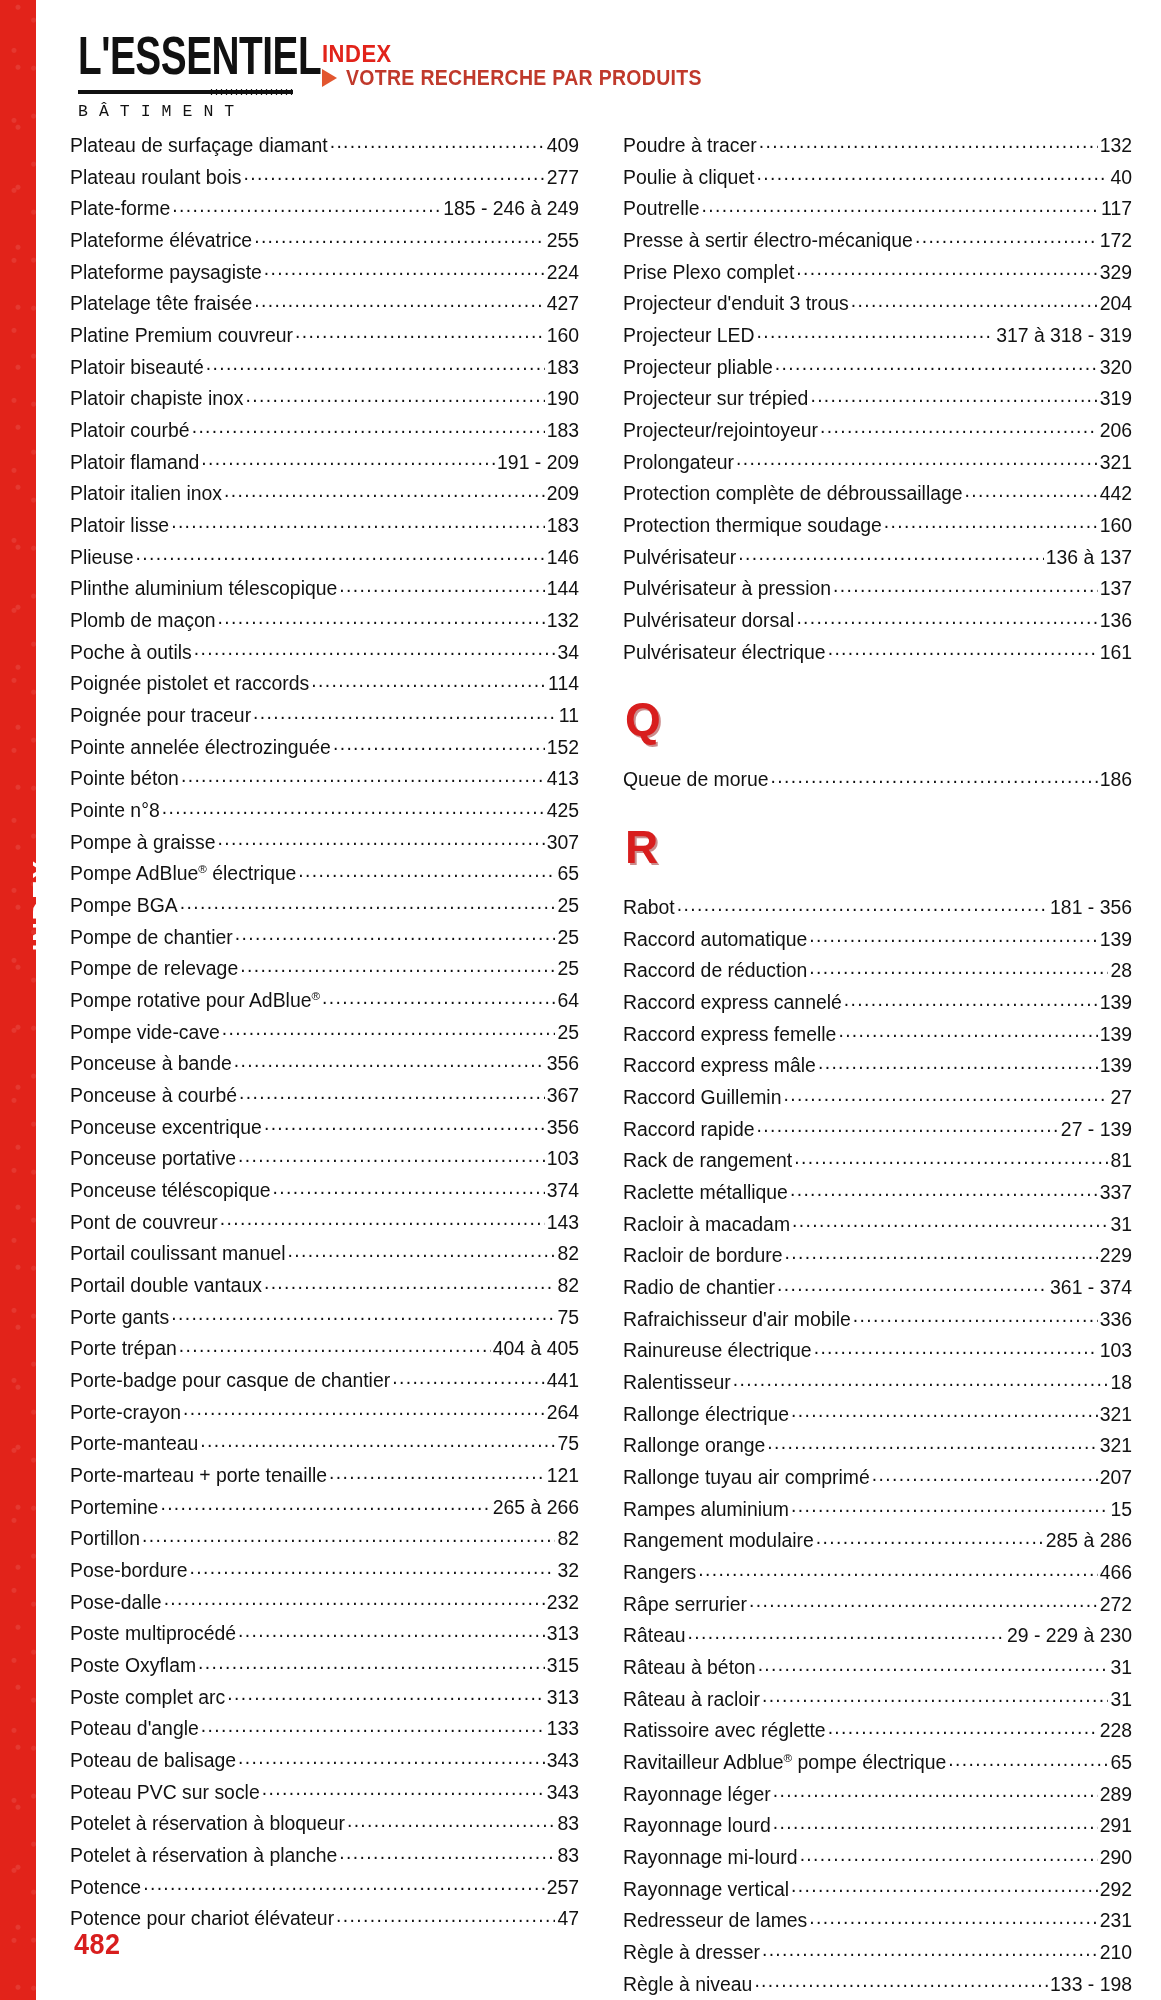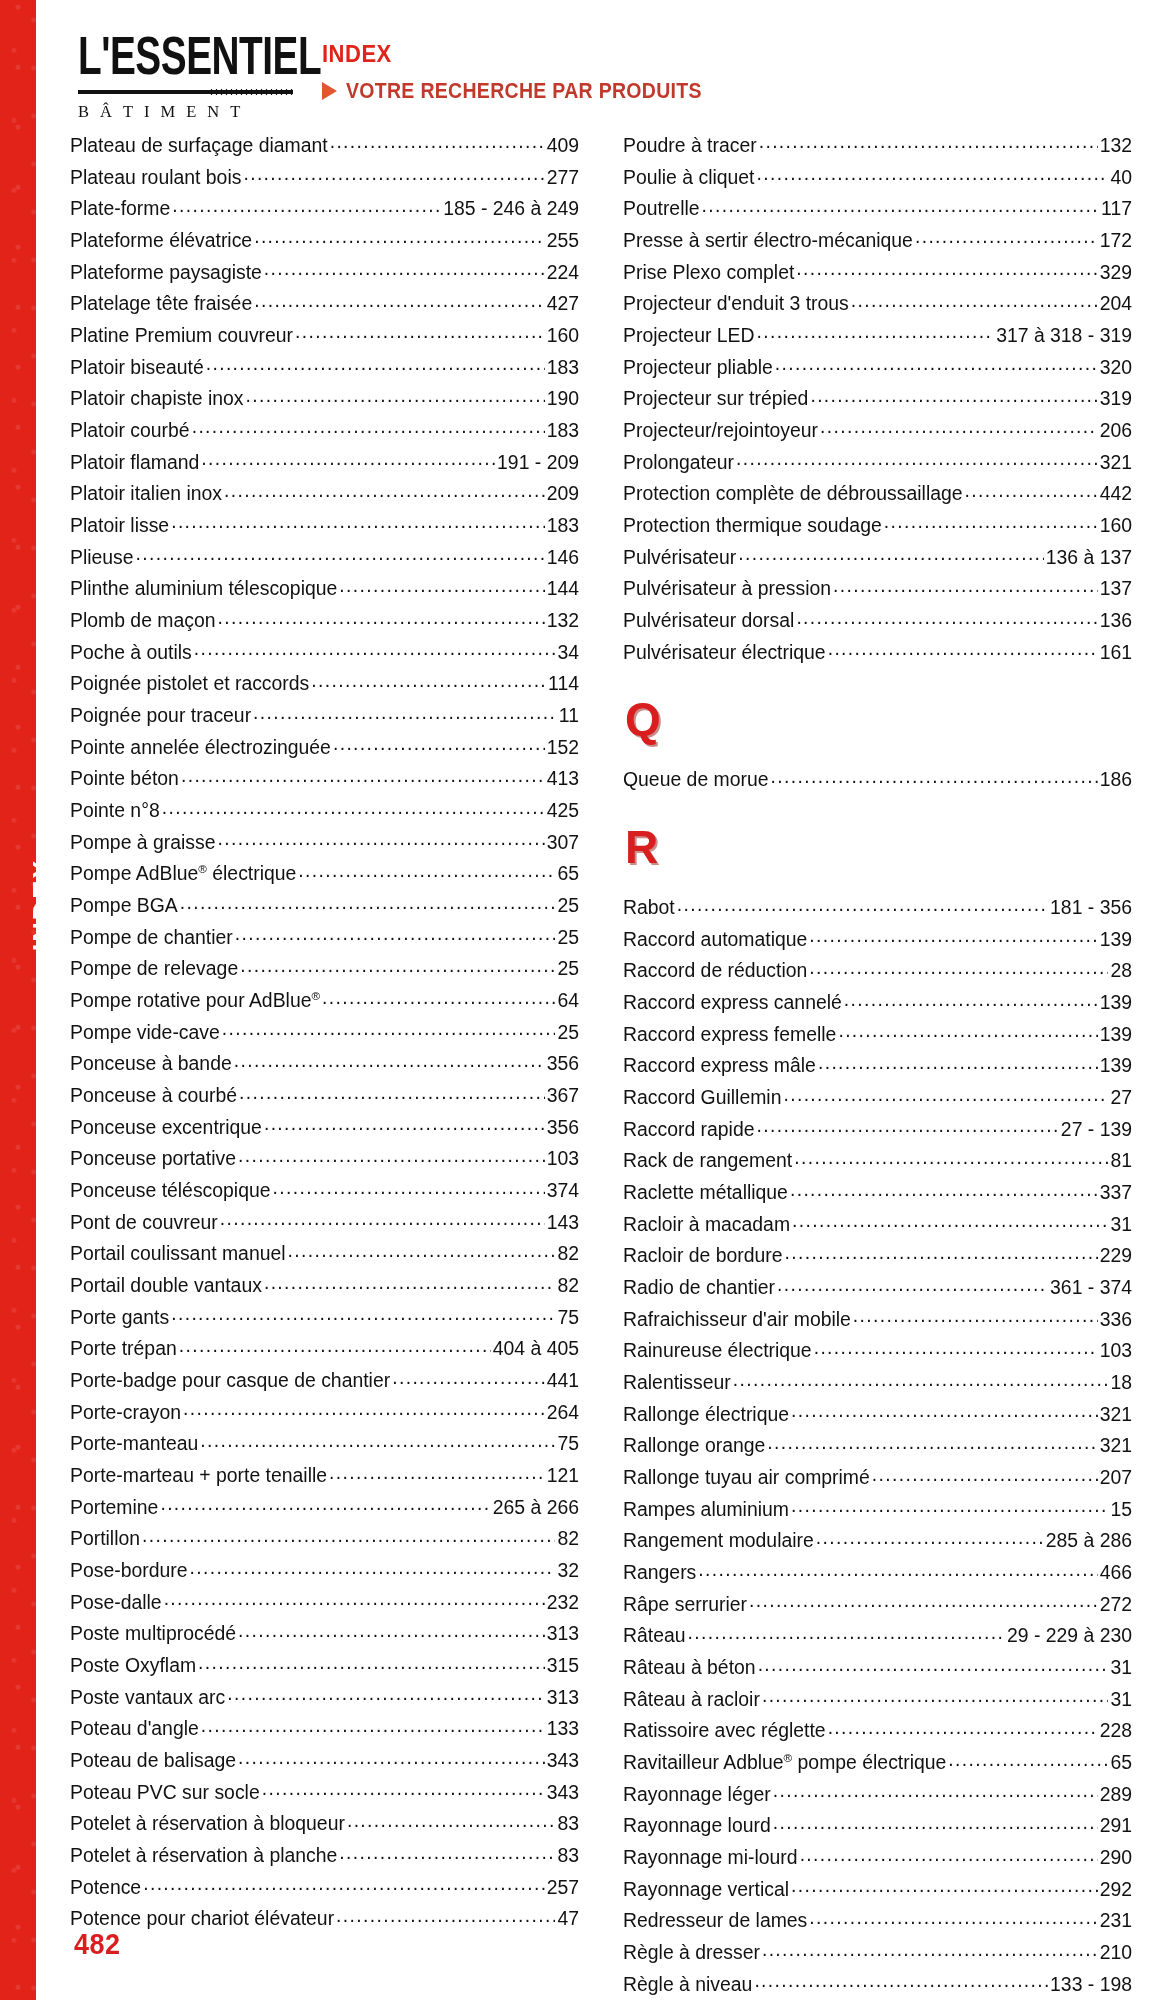--- a/index.html
+++ b/index.html
@@ -87,41 +87,40 @@
     right:0; top:-2px;
     width:84px; height:8px;
     background-image: radial-gradient(#111 1px, transparent 1.2px);
     background-size: 5px 4px;
   }
   .logo-sub {
     margin-top: 8px;
     font-size: 16.5px;
     color: #111111;
     letter-spacing: 11px;
-    font-family: Liberation Serif, serif;
+    font-family: Liberation Mono, monospace;
   }
 
   .header-right {
     position: absolute;
     left: 252px;
     top: 18px;
   }
   .index-title {
     color: #e2231a;
     font-weight: bold;
     font-size: 22px;
     letter-spacing: 0.5px;
     transform: scaleY(1.12);
     transform-origin: left top;
     font-family: "Liberation Sans", sans-serif;
   }
   .subtitle-row {
     display: flex;
     align-items: center;
-    margin-top: 13px;
     gap: 9px;
   }
   .tri {
     width: 0; height: 0;
     border-left: 15px solid #e2562f;
     border-top: 9px solid transparent;
     border-bottom: 9px solid transparent;
   }
   .subtitle {
     color: #c0392b;
@@ -461,21 +460,21 @@
         <span class="label">Poste multiprocédé</span>
         <span class="leader"></span>
         <span class="page">313</span>
       </div>
       <div class="entry">
         <span class="label">Poste Oxyflam</span>
         <span class="leader"></span>
         <span class="page">315</span>
       </div>
       <div class="entry">
-        <span class="label">Poste vantaux arc</span>
+        <span class="label">Poste complet arc</span>
         <span class="leader"></span>
         <span class="page">313</span>
       </div>
       <div class="entry">
         <span class="label">Poteau d'angle</span>
         <span class="leader"></span>
         <span class="page">133</span>
       </div>
       <div class="entry">
         <span class="label">Poteau de balisage</span>

